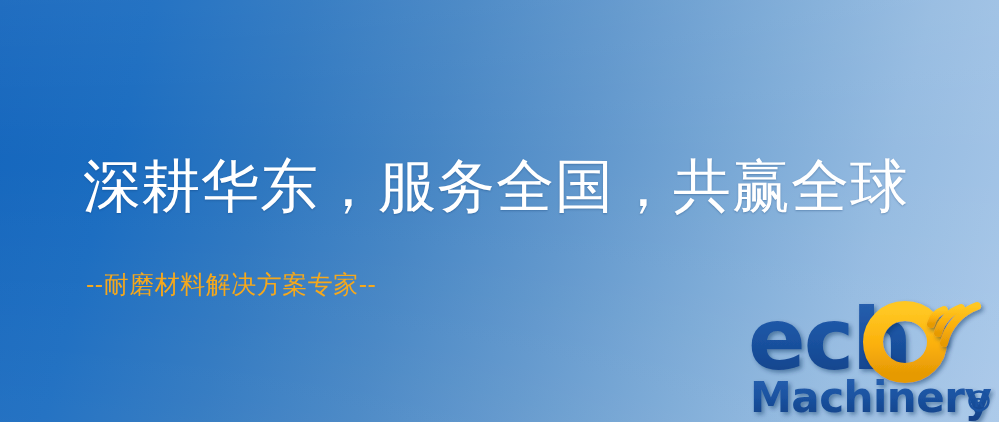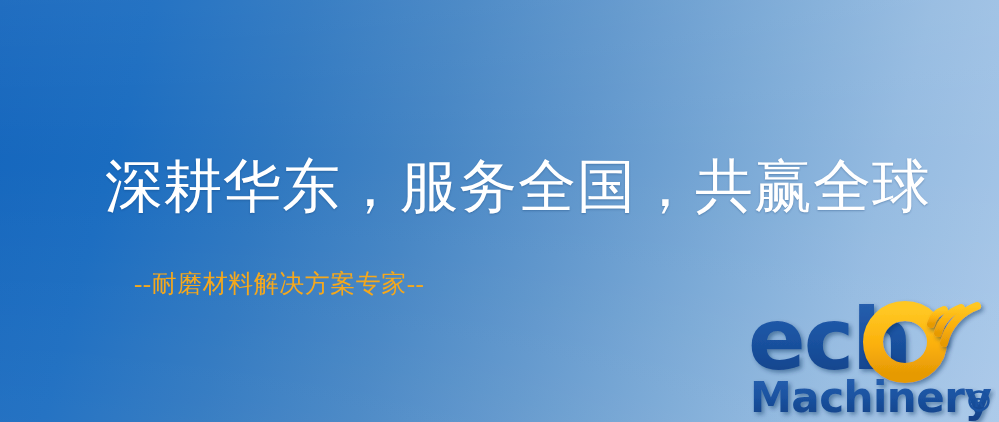--- a/index.html
+++ b/index.html
@@ -39,35 +39,33 @@
     left: 83px;
     top: 152px;
     color: #ffffff;
     font-family: "DejaVu Serif", "Liberation Serif", serif;
     font-size: 58px;
     line-height: 68px;
     letter-spacing: 1px;
     white-space: nowrap;
     text-shadow: 0 1px 2px rgba(10, 50, 100, 0.30);
     z-index: 3;
-    margin-left: 22px;
   }
 
   .subhead {
     position: absolute;
     left: 86px;
     top: 268px;
     color: #f5a81c;
-    font-family: Liberation Serif, serif;
+    font-family: Liberation Sans, sans-serif;
     font-size: 25px;
     line-height: 32px;
     letter-spacing: 0.5px;
     white-space: nowrap;
     z-index: 3;
-    margin-left: 48px;
   }
 
   
   .logo {
     position: absolute;
     left: 748px;
     top: 296px;
     width: 248px;
     height: 126px;
     z-index: 4;

